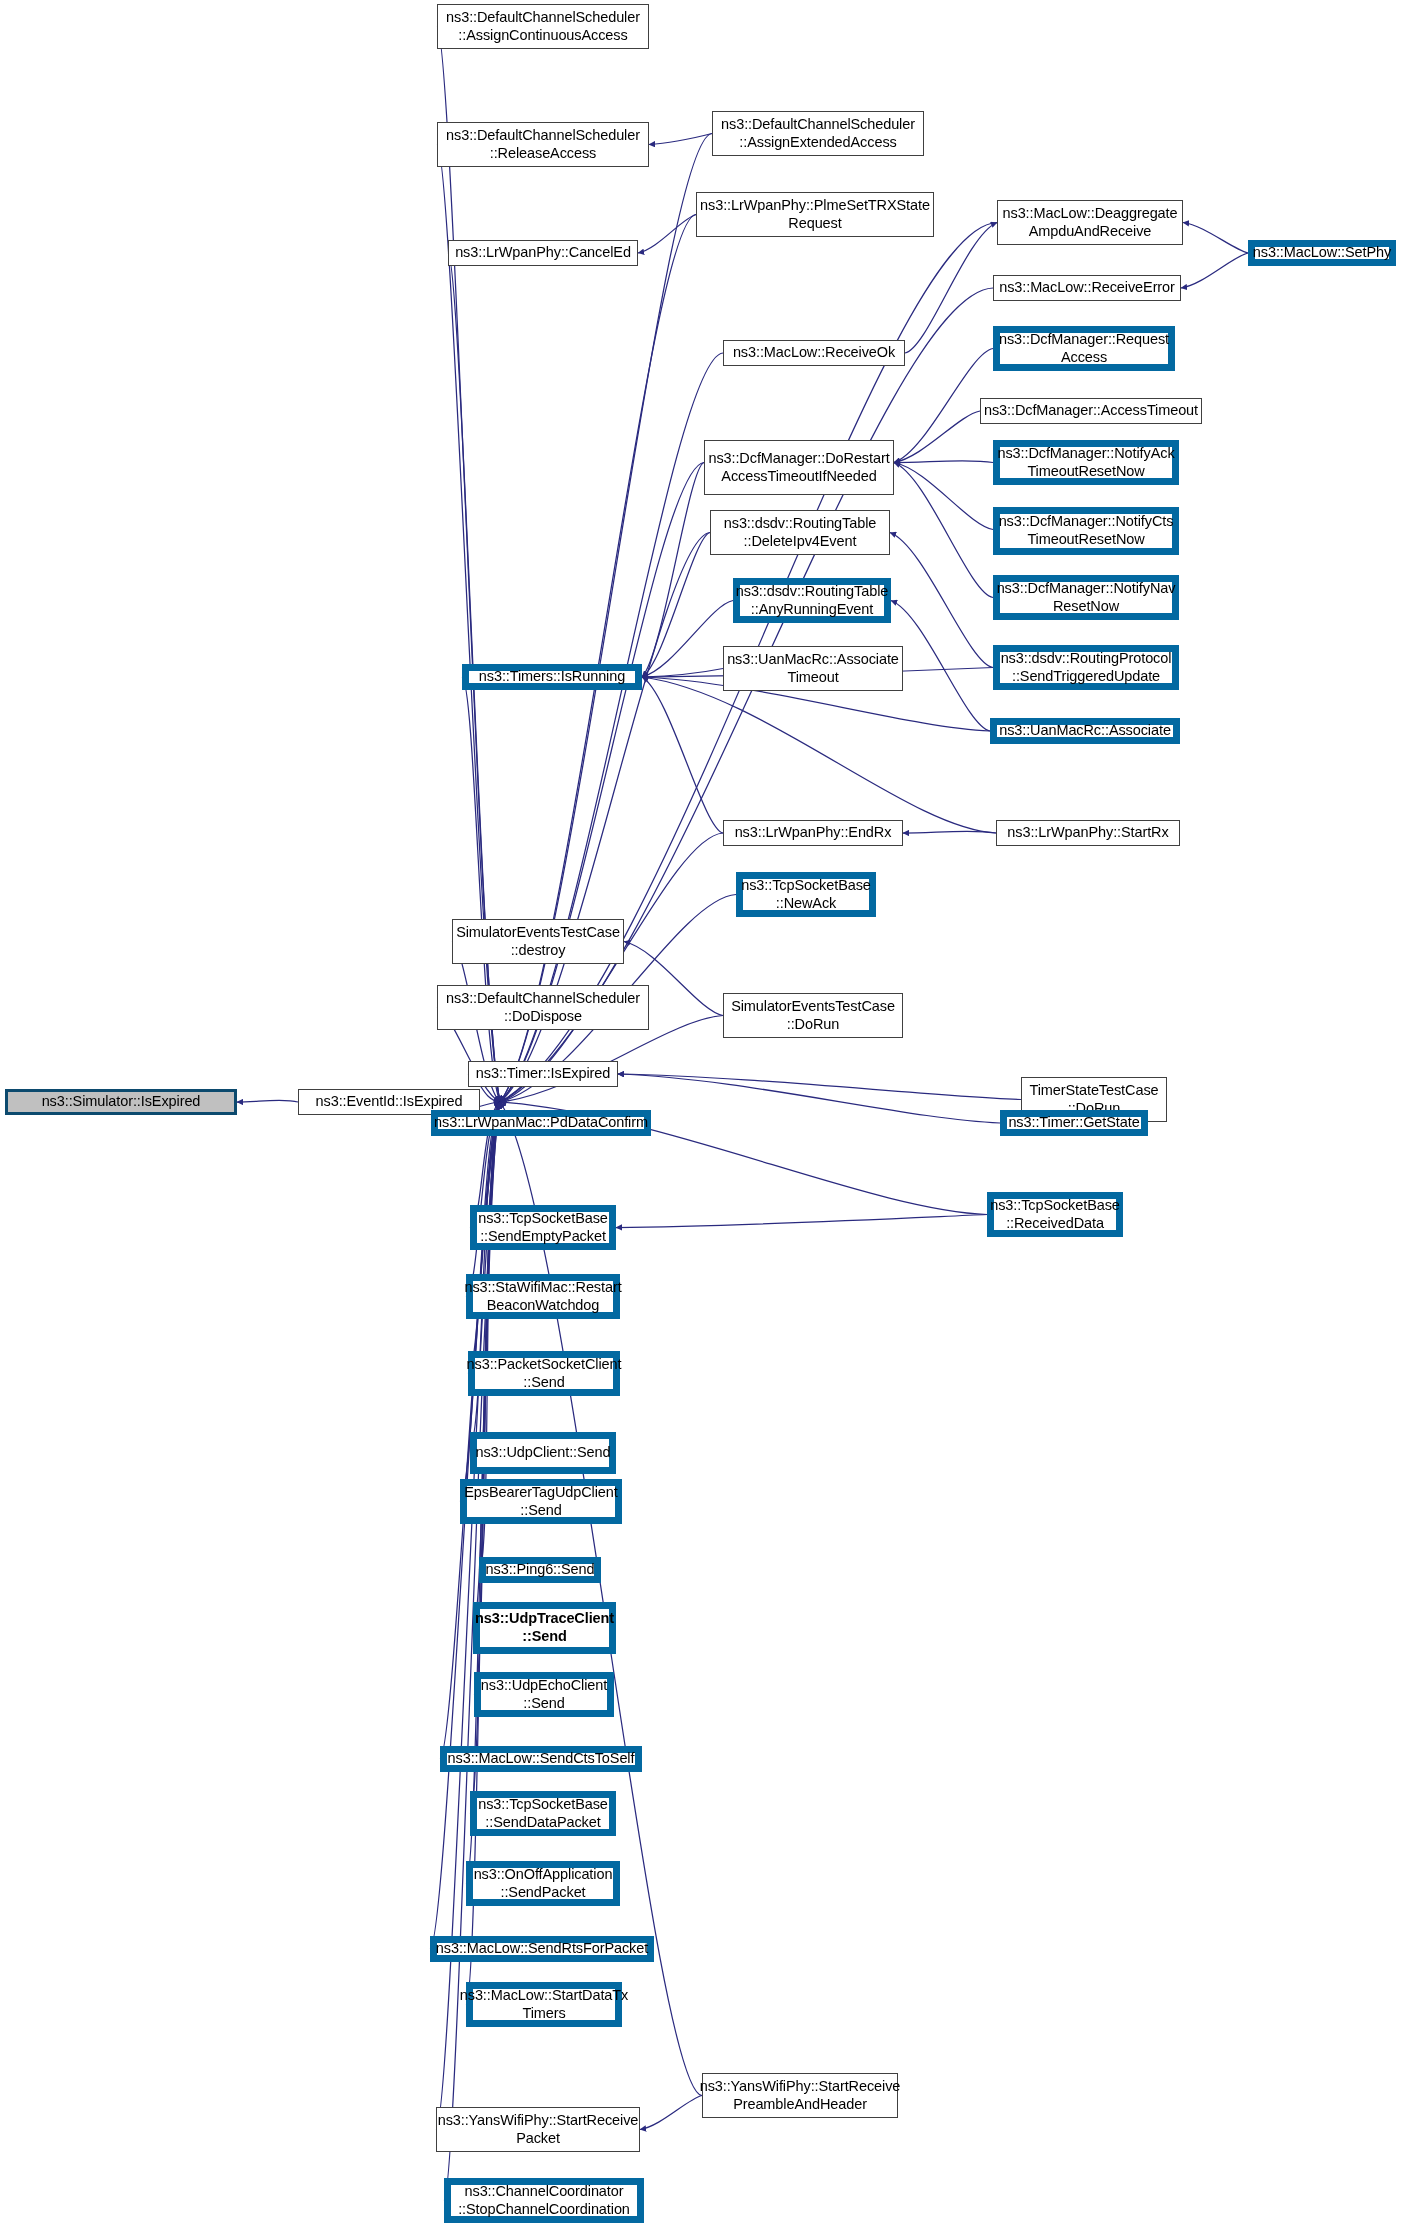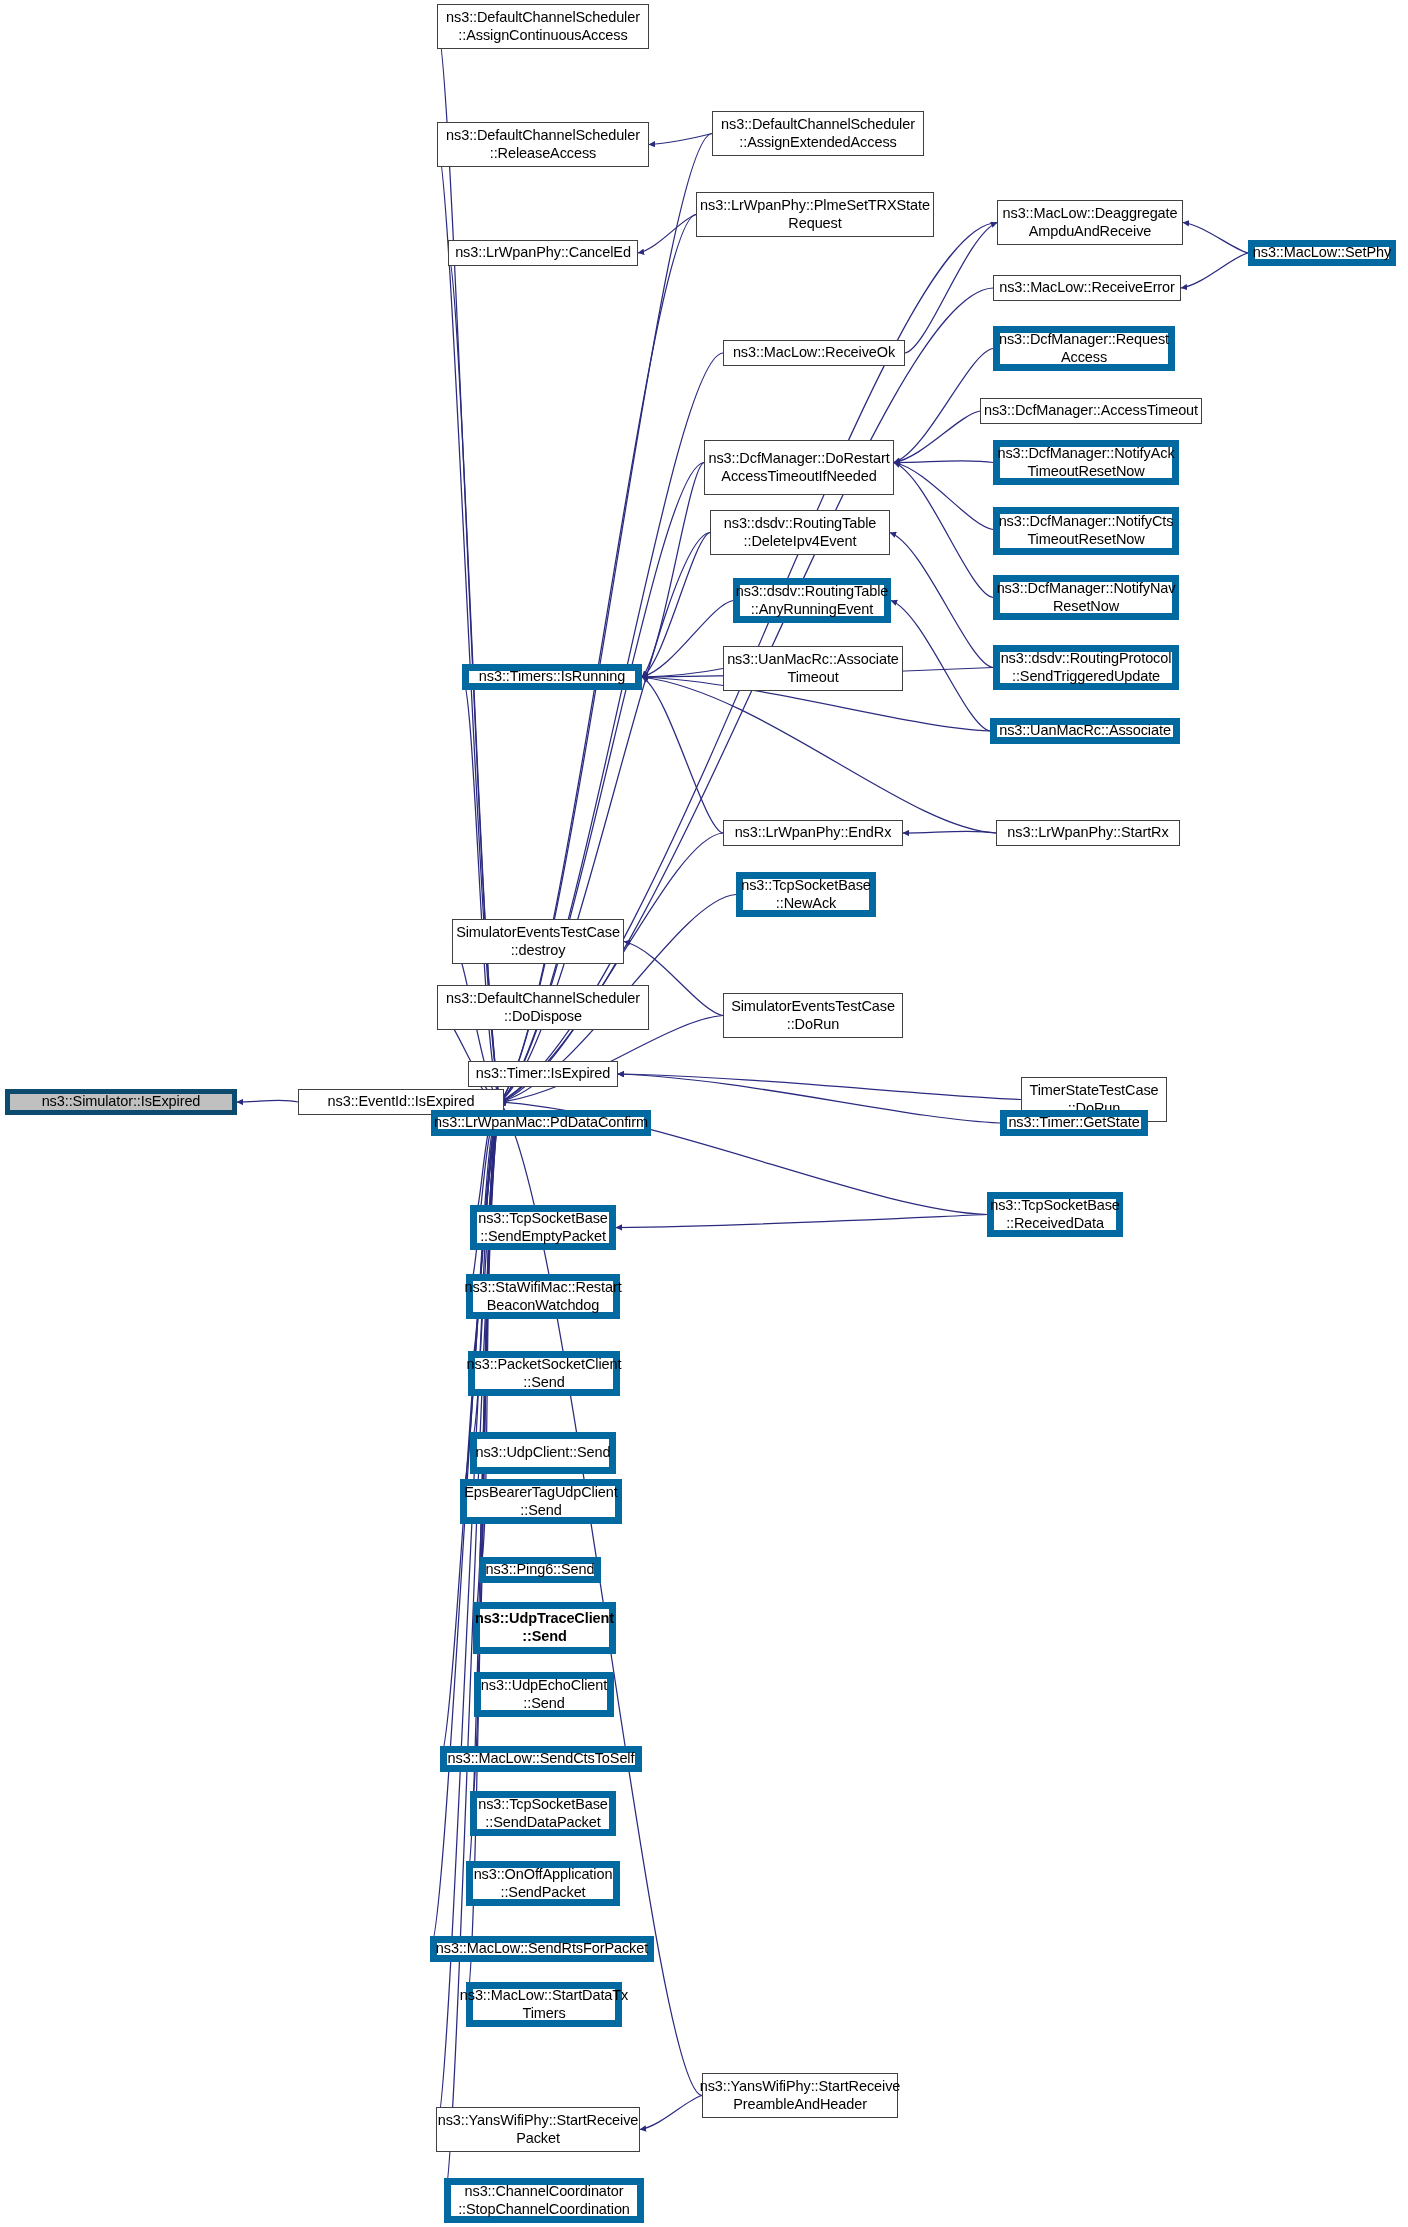--- a/index.html
+++ b/index.html
@@ -38,21 +38,21 @@
     letter-spacing: -0.1px;
     padding: 1px 3px;
     white-space: pre-line;
     z-index: 5;
   }
   .node.red {
     border: 7px solid #0369a1;
   }
   .node.root {
     background: #c0c0c0;
-    border: 5px solid #0c4a6e;
+    border: 3px solid #0c4a6e;
   }
 </style>
 </head>
 <body>
 
 <div id="canvas">
   <svg id="edge-layer" viewBox="0 0 1408 2227" width="1408" height="2227">
     <defs>
       <marker id="arrow" viewBox="0 0 10 10" refX="9.5" refY="5" markerWidth="5.2" markerHeight="5.2" orient="auto-start-reverse">
         <path d="M 0 0 L 10 5 L 0 10 z" fill="#2a2a7f"></path>
@@ -119,21 +119,21 @@
         <path d="M 430 1949 C 447.325 1945, 476.13 1186.7, 500 1102" fill="none" stroke="#2a2a7f" stroke-width="1.25" marker-end="url(#arrow)"></path>
         <path d="M 466 2004.5 C 479.5 2000.5, 481.4 1192.25, 500 1102" fill="none" stroke="#2a2a7f" stroke-width="1.25" marker-end="url(#arrow)"></path>
         <path d="M 702 2095.5 C 686.655 2099.5, 661.142 2126.1, 640 2129.5" fill="none" stroke="#2a2a7f" stroke-width="1.25" marker-end="url(#arrow)"></path>
         <path d="M 702 2095.5 C 652.005 2091.5, 568.8820000000001 1201.35, 500 1102" fill="none" stroke="#2a2a7f" stroke-width="1.25" marker-end="url(#arrow)"></path>
         <path d="M 436 2129.5 C 451.84 2125.5, 478.176 1204.75, 500 1102" fill="none" stroke="#2a2a7f" stroke-width="1.25" marker-end="url(#arrow)"></path>
         <path d="M 444 2200.5 C 457.86 2196.5, 480.904 1211.85, 500 1102" fill="none" stroke="#2a2a7f" stroke-width="1.25" marker-end="url(#arrow)"></path>
       </g>
   </svg>
   <div id="nodes">
       <div class="node root" style="left: 5px; top: 1089px; width: 232px; height: 26px;">ns3::Simulator::IsExpired</div>
-      <div class="node" style="left: 298px; top: 1089px; width: 206px; height: 26px;">ns3::EventId::IsExpired</div>
+      <div class="node" style="left: 298px; top: 1089px; width: 182px; height: 26px;">ns3::EventId::IsExpired</div>
       <div class="node" style="left: 437px; top: 4px; width: 212px; height: 45px;">ns3::DefaultChannelScheduler
 ::AssignContinuousAccess</div>
       <div class="node" style="left: 437px; top: 122px; width: 212px; height: 45px;">ns3::DefaultChannelScheduler
 ::ReleaseAccess</div>
       <div class="node" style="left: 712px; top: 111px; width: 212px; height: 45px;">ns3::DefaultChannelScheduler
 ::AssignExtendedAccess</div>
       <div class="node" style="left: 696px; top: 192px; width: 238px; height: 45px;">ns3::LrWpanPhy::PlmeSetTRXState
 Request</div>
       <div class="node" style="left: 448px; top: 240px; width: 190px; height: 26px;">ns3::LrWpanPhy::CancelEd</div>
       <div class="node" style="left: 997px; top: 200px; width: 186px; height: 45px;">ns3::MacLow::Deaggregate

